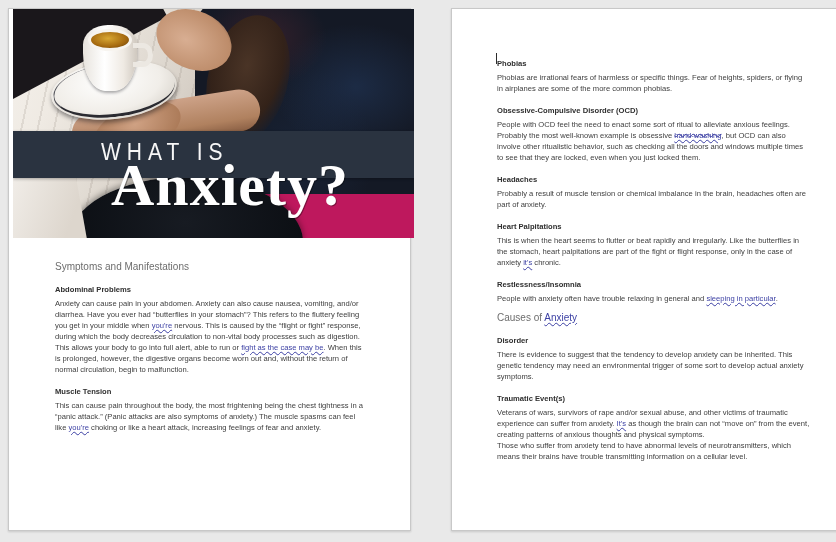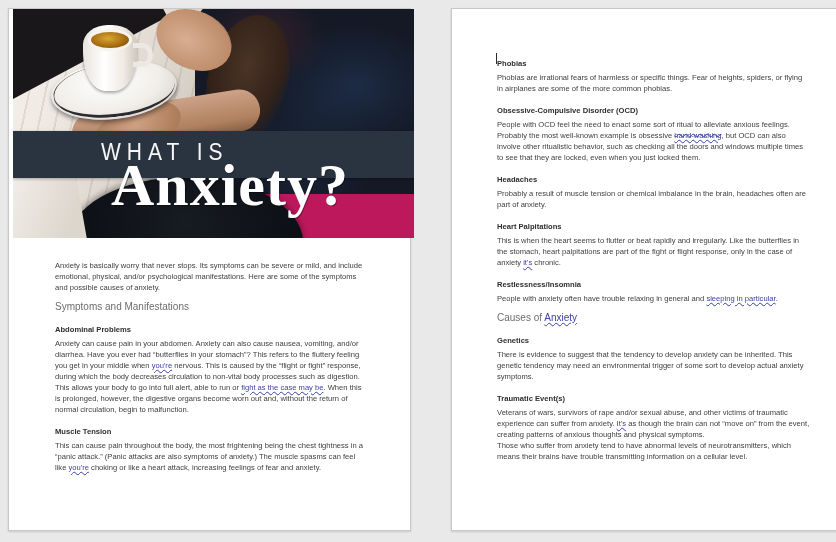--- a/index.html
+++ b/index.html
@@ -159,21 +159,20 @@
       <div class="cup"></div>
       <div class="crema"></div>
       <div class="handle"></div>
       <div class="knee"></div>
       <div class="bottom-sheet"></div>
       <div class="band"></div>
       <div class="kicker">WHAT IS</div>
       <div class="big-title">Anxiety?</div>
     </div>
     <div class="content content-left">
-        <div class="blk blk-para"><span class="seg-n">Anxiety is basically worry that never stops. Its symptoms can be severe or mild, and include emotional, physical, and/or psychological manifestations. Here are some of the symptoms and possible causes of anxiety.</span></div>
         <div class="blk blk-section"><span class="seg-n">Symptoms and Manifestations</span></div>
         <div class="blk blk-heading"><span class="seg-n">Abdominal Problems</span></div>
         <div class="blk blk-para"><span class="seg-n">Anxiety can cause pain in your abdomen. Anxiety can also cause nausea, vomiting, and/or diarrhea. Have you ever had “butterflies in your stomach”? This refers to the fluttery feeling you get in your middle when </span><span class="seg-ins">you're</span><span class="seg-n"> nervous. This is caused by the “flight or fight” response, during which the body decreases circulation to non-vital body processes such as digestion. This allows your body to go into full alert, able to run or </span><span class="seg-ins">fight as the case may be</span><span class="seg-n">. When this is prolonged, however, the digestive organs become worn out and, without the return of normal circulation, begin to malfunction.</span></div>
         <div class="blk blk-heading"><span class="seg-n">Muscle Tension</span></div>
         <div class="blk blk-para"><span class="seg-n">This can cause pain throughout the body, the most frightening being the chest tightness in a “panic attack.” (Panic attacks are also symptoms of anxiety.) The muscle spasms can feel like </span><span class="seg-ins">you're</span><span class="seg-n"> choking or like a heart attack, increasing feelings of fear and anxiety.</span></div>
       </div>
   </div>
 
   <div class="page page-right">
     <div class="caret"></div>
@@ -182,21 +181,21 @@
         <div class="blk blk-para"><span class="seg-n">Phobias are irrational fears of harmless or specific things. Fear of heights, spiders, or flying in airplanes are some of the more common phobias.</span></div>
         <div class="blk blk-heading"><span class="seg-n">Obsessive-Compulsive Disorder (OCD)</span></div>
         <div class="blk blk-para"><span class="seg-n">People with OCD feel the need to enact some sort of ritual to alleviate anxious feelings. Probably the most well-known example is obsessive </span><span class="seg-del">hand-washing</span><span class="seg-n">, but OCD can also involve other ritualistic behavior, such as checking all the doors and windows multiple times to see that they are locked, even when you just locked them.</span></div>
         <div class="blk blk-heading"><span class="seg-n">Headaches</span></div>
         <div class="blk blk-para"><span class="seg-n">Probably a result of muscle tension or chemical imbalance in the brain, headaches often are part of anxiety.</span></div>
         <div class="blk blk-heading"><span class="seg-n">Heart Palpitations</span></div>
         <div class="blk blk-para"><span class="seg-n">This is when the heart seems to flutter or beat rapidly and irregularly. Like the butterflies in the stomach, heart palpitations are part of the fight or flight response, only in the case of anxiety </span><span class="seg-ins">it's</span><span class="seg-n"> chronic.</span></div>
         <div class="blk blk-heading"><span class="seg-n">Restlessness/Insomnia</span></div>
         <div class="blk blk-para"><span class="seg-n">People with anxiety often have trouble relaxing in general and </span><span class="seg-ins">sleeping in particular</span><span class="seg-n">.</span></div>
         <div class="blk blk-section"><span class="seg-n">Causes of </span><span class="seg-ins">Anxiety</span></div>
-        <div class="blk blk-heading"><span class="seg-n">Genetics</span></div>
+        <div class="blk blk-heading"><span class="seg-n">Disorder</span></div>
         <div class="blk blk-para"><span class="seg-n">There is evidence to suggest that the tendency to develop anxiety can be inherited. This genetic tendency may need an environmental trigger of some sort to develop actual anxiety symptoms.</span></div>
         <div class="blk blk-heading"><span class="seg-n">Traumatic Event(s)</span></div>
         <div class="blk blk-para"><span class="seg-n">Veterans of wars, survivors of rape and/or sexual abuse, and other victims of traumatic experience can suffer from anxiety. </span><span class="seg-ins">It's</span><span class="seg-n"> as though the brain can not “move on” from the event, creating patterns of anxious thoughts and physical symptoms.</span></div>
         <div class="blk blk-para"><span class="seg-n">Those who suffer from anxiety tend to have abnormal levels of neurotransmitters, which means their brains have trouble transmitting information on a cellular level.</span></div>
       </div>
   </div>
 
 </div>
 
 </body></html>

